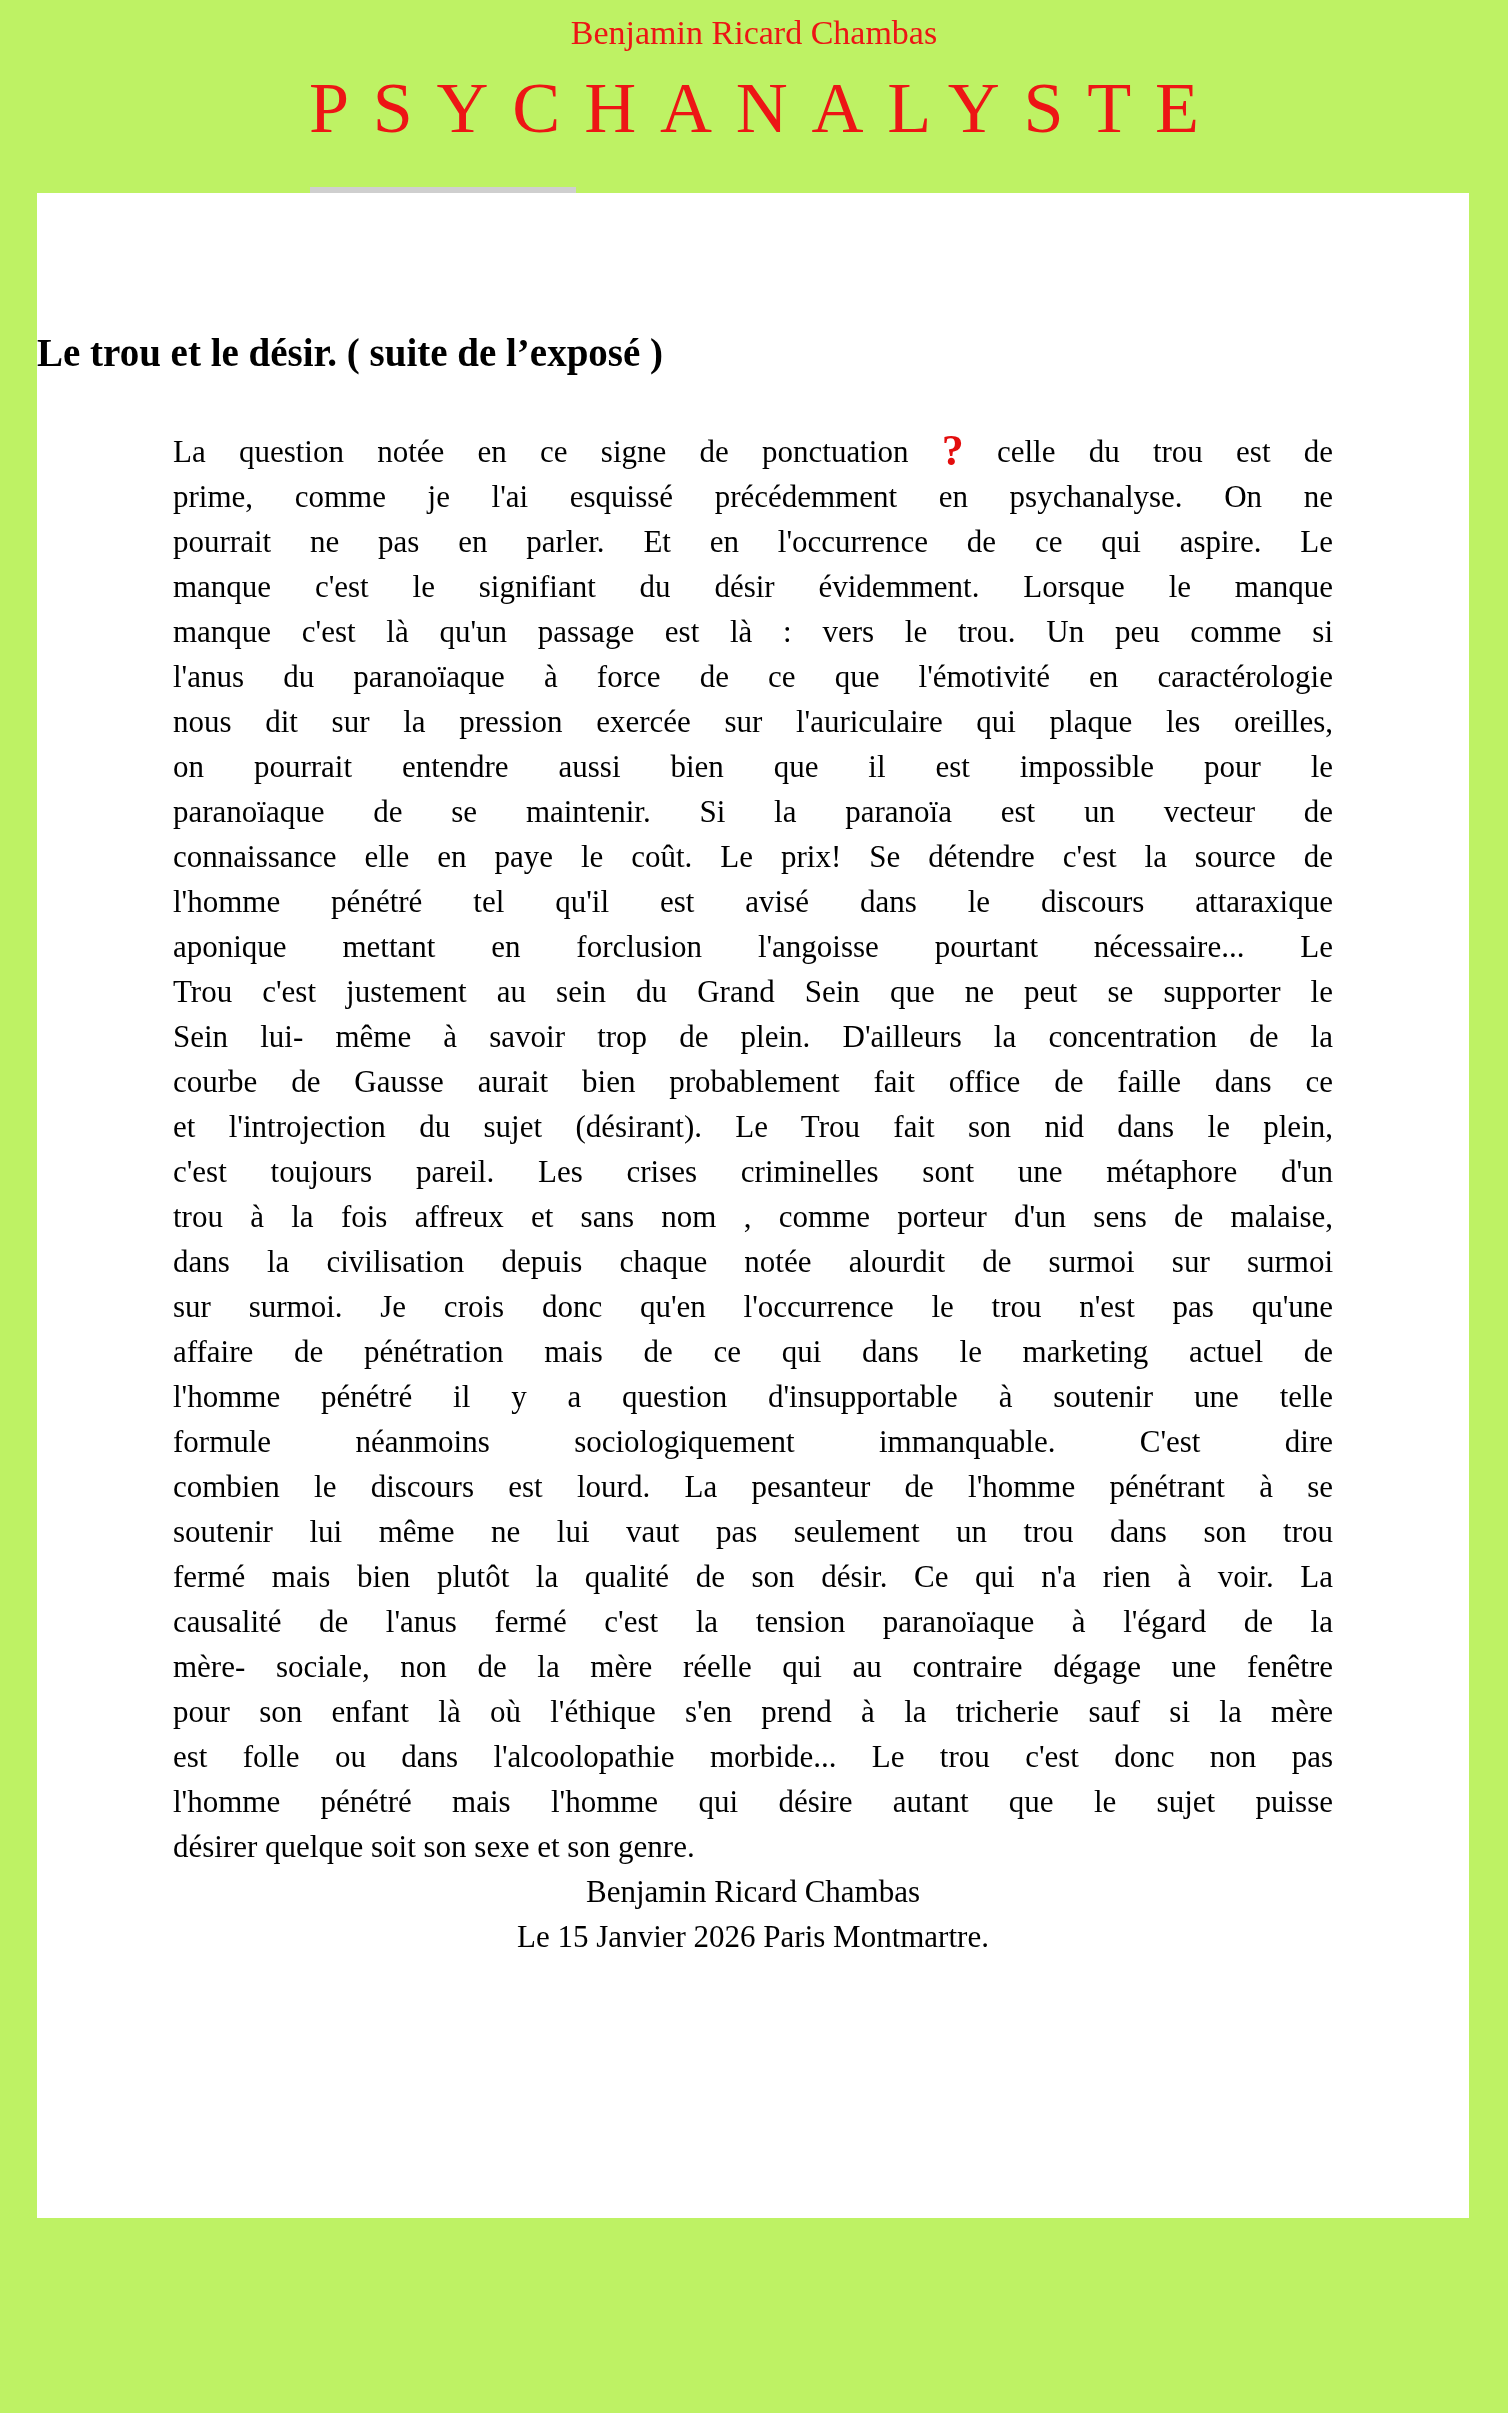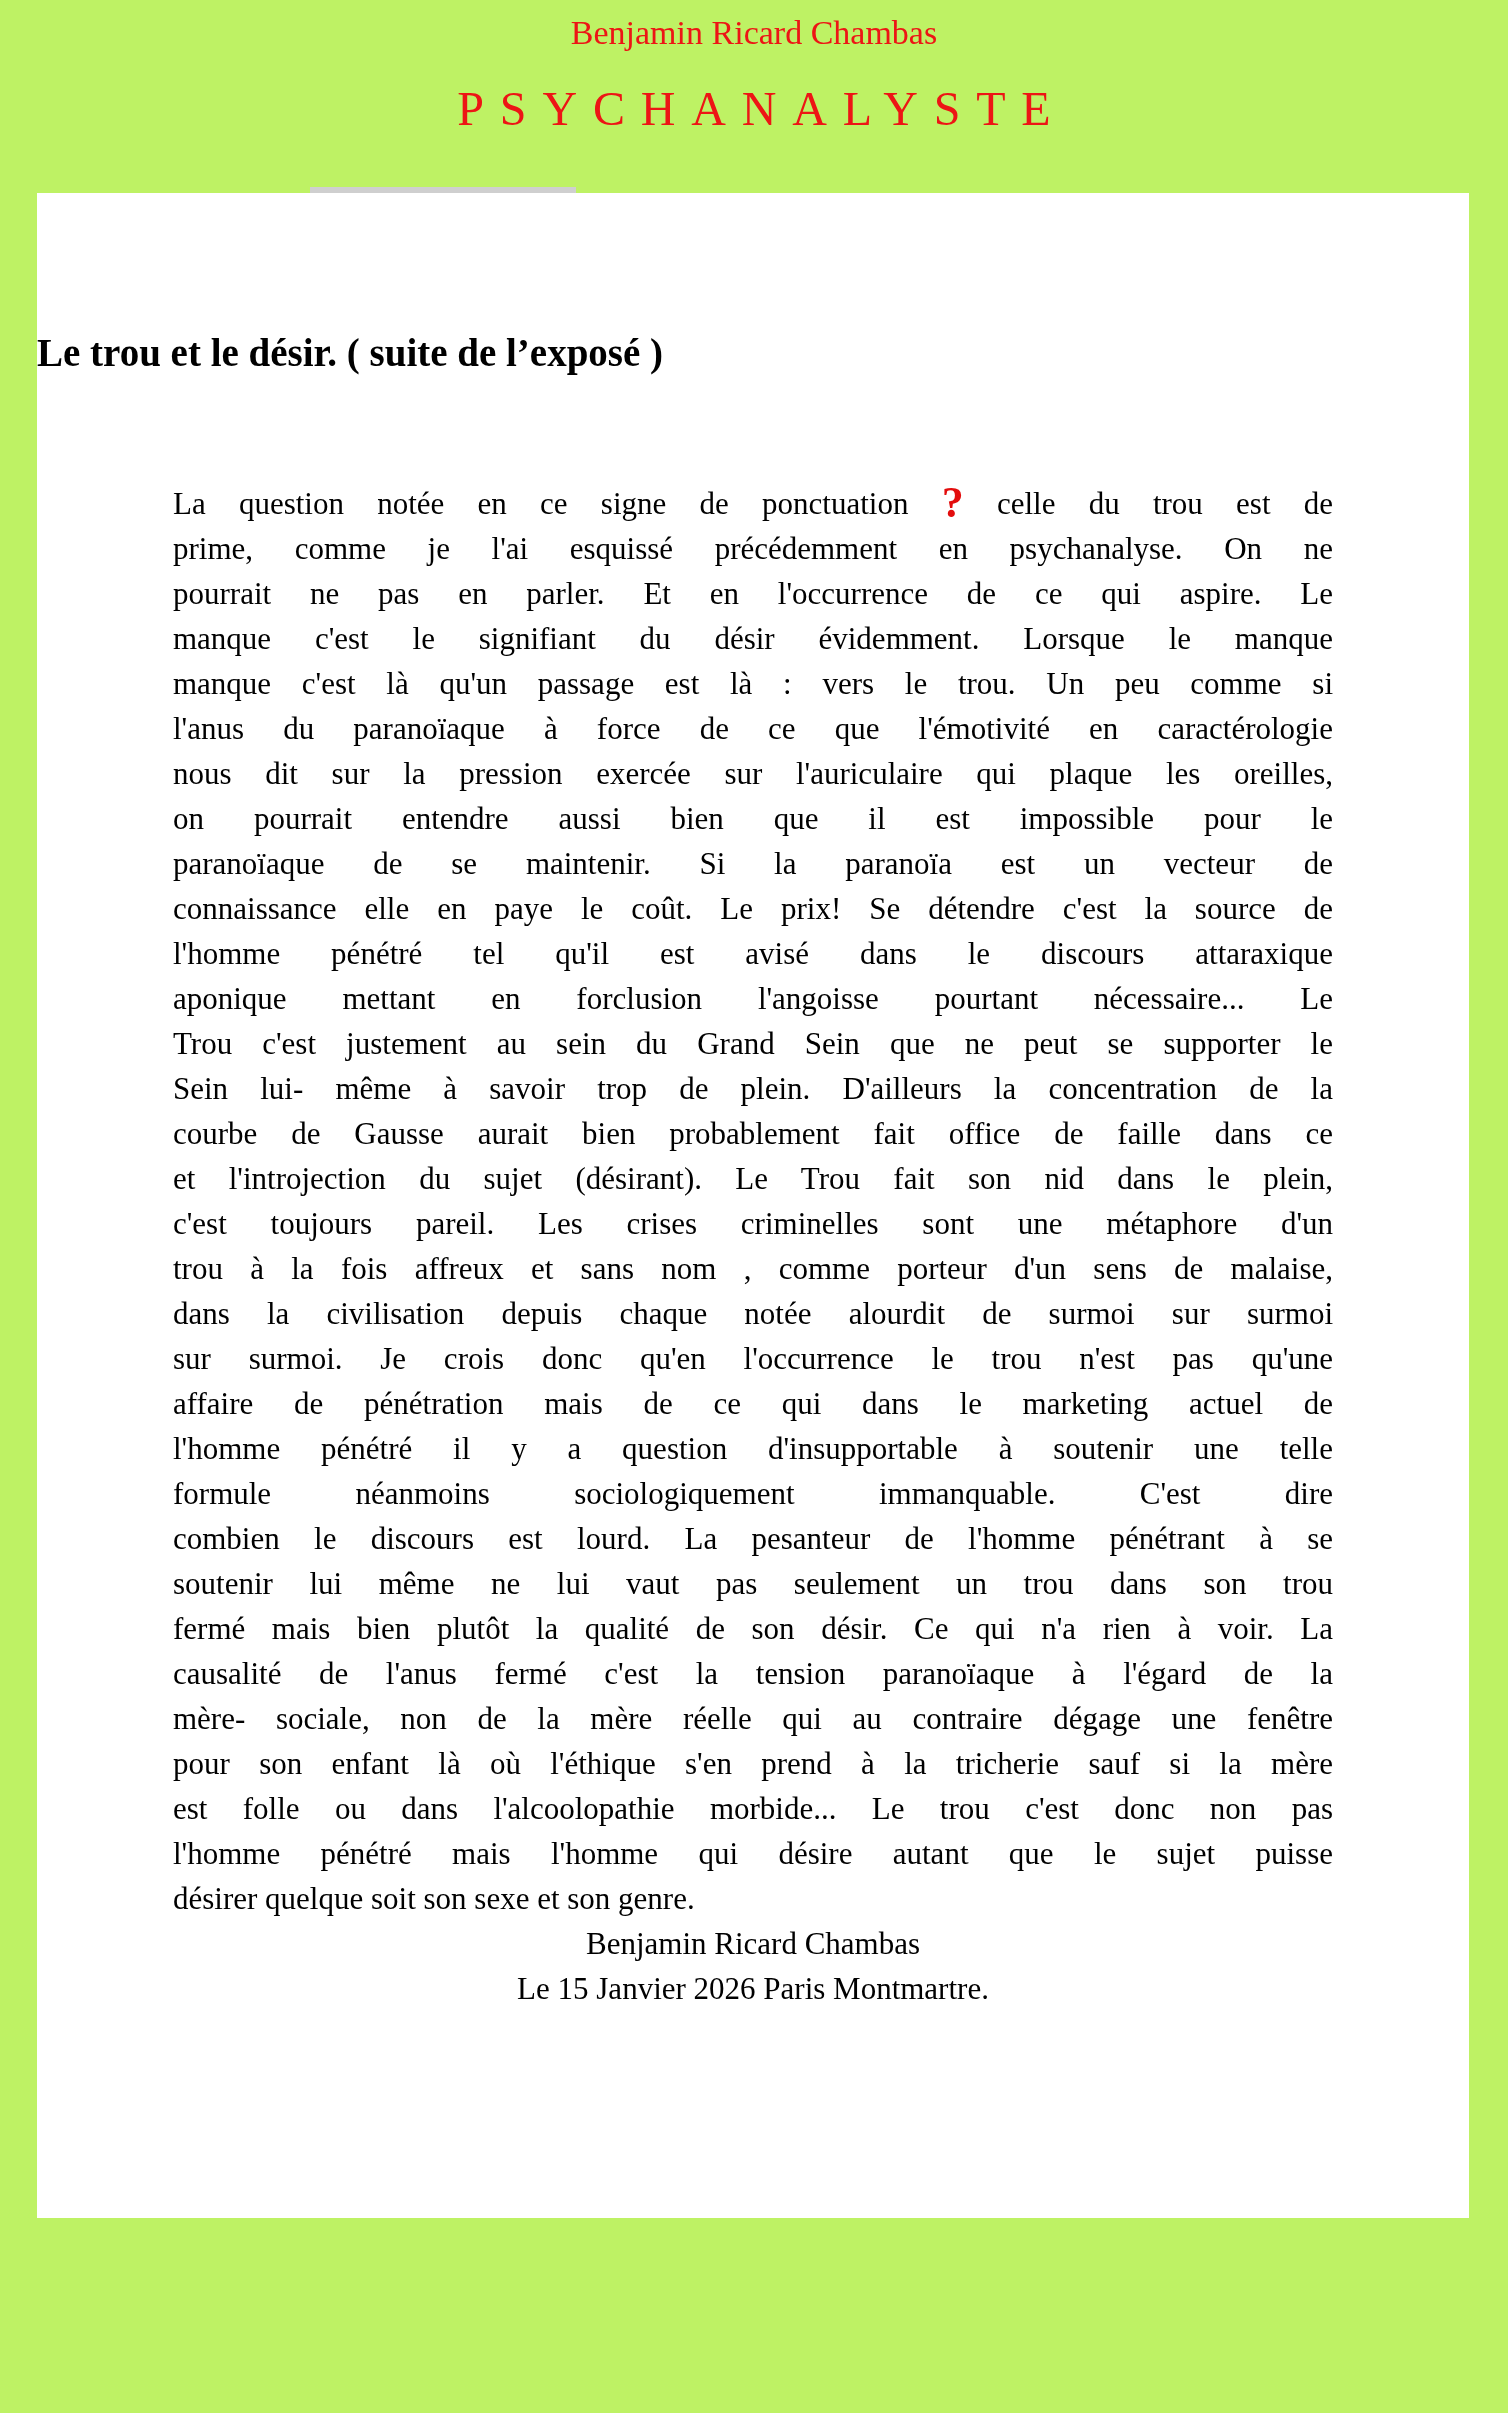--- a/index.html
+++ b/index.html
@@ -14,21 +14,21 @@
     position:absolute;top:13.4px;left:0;width:100%;
     text-align:center;
     color:#ed1515;
     font-size:34px;line-height:40px;
     white-space:nowrap;
   }
   .header-brand{
     position:absolute;top:69px;left:0;width:100%;
     text-align:center;
     color:#ed1515;
-    font-size:48px;line-height:79px;
+    font-size:72px;line-height:79px;
     white-space:nowrap;
   }
   .header-brand .sp{letter-spacing:.33em;margin-right:-.33em;}
   .gray-tab{
     position:absolute;left:310px;top:187px;width:266px;height:6.7px;
     background:#cfcfcf;
   }
   .panel{
     position:absolute;left:37px;top:193px;
     width:1432px;height:2025px;
@@ -37,21 +37,21 @@
   }
   .doc-title{
     margin:137px auto 0;
     text-align:left;
     font-weight:bold;
     font-size:39px;line-height:45px;
     color:#000;
   }
   .body-text{
     width:1160px;
-    margin:106px auto 0;
+    margin:54px auto 0;
     font-size:31px;line-height:45px;
     color:#000;
   }
   .bline{
     text-align:justify;
     text-align-last:justify;
     text-justify:inter-word;
     white-space:normal;
   }
   .bline.last{

